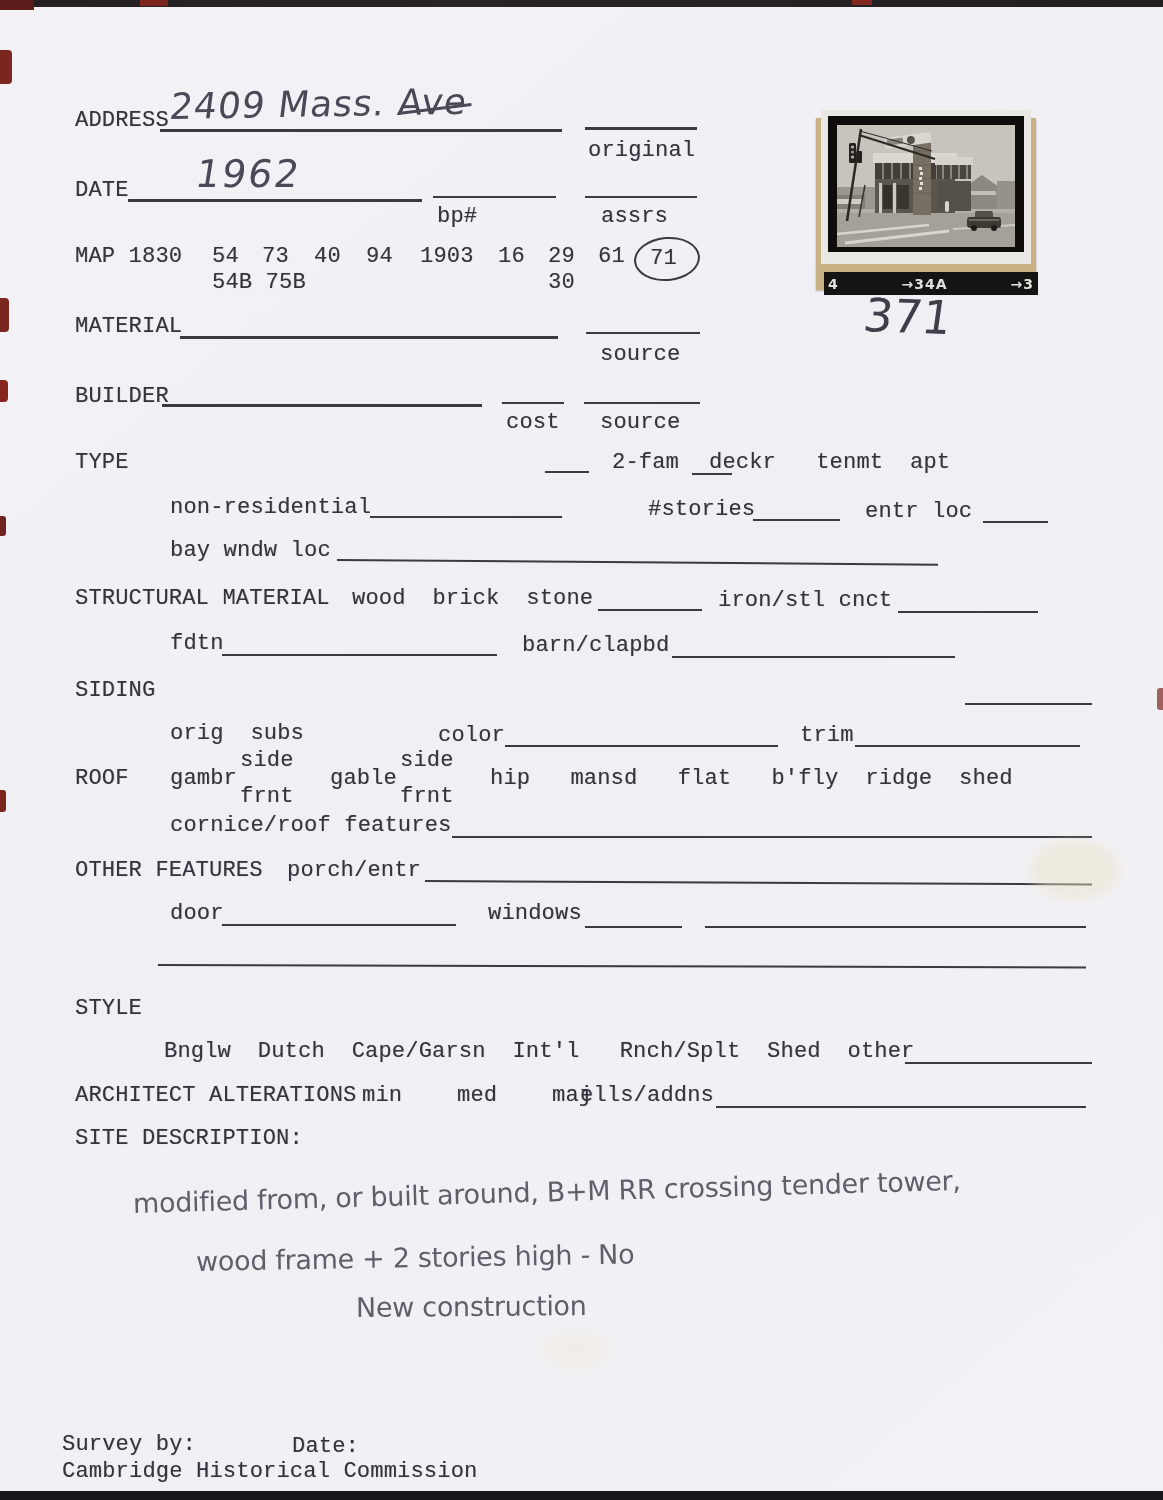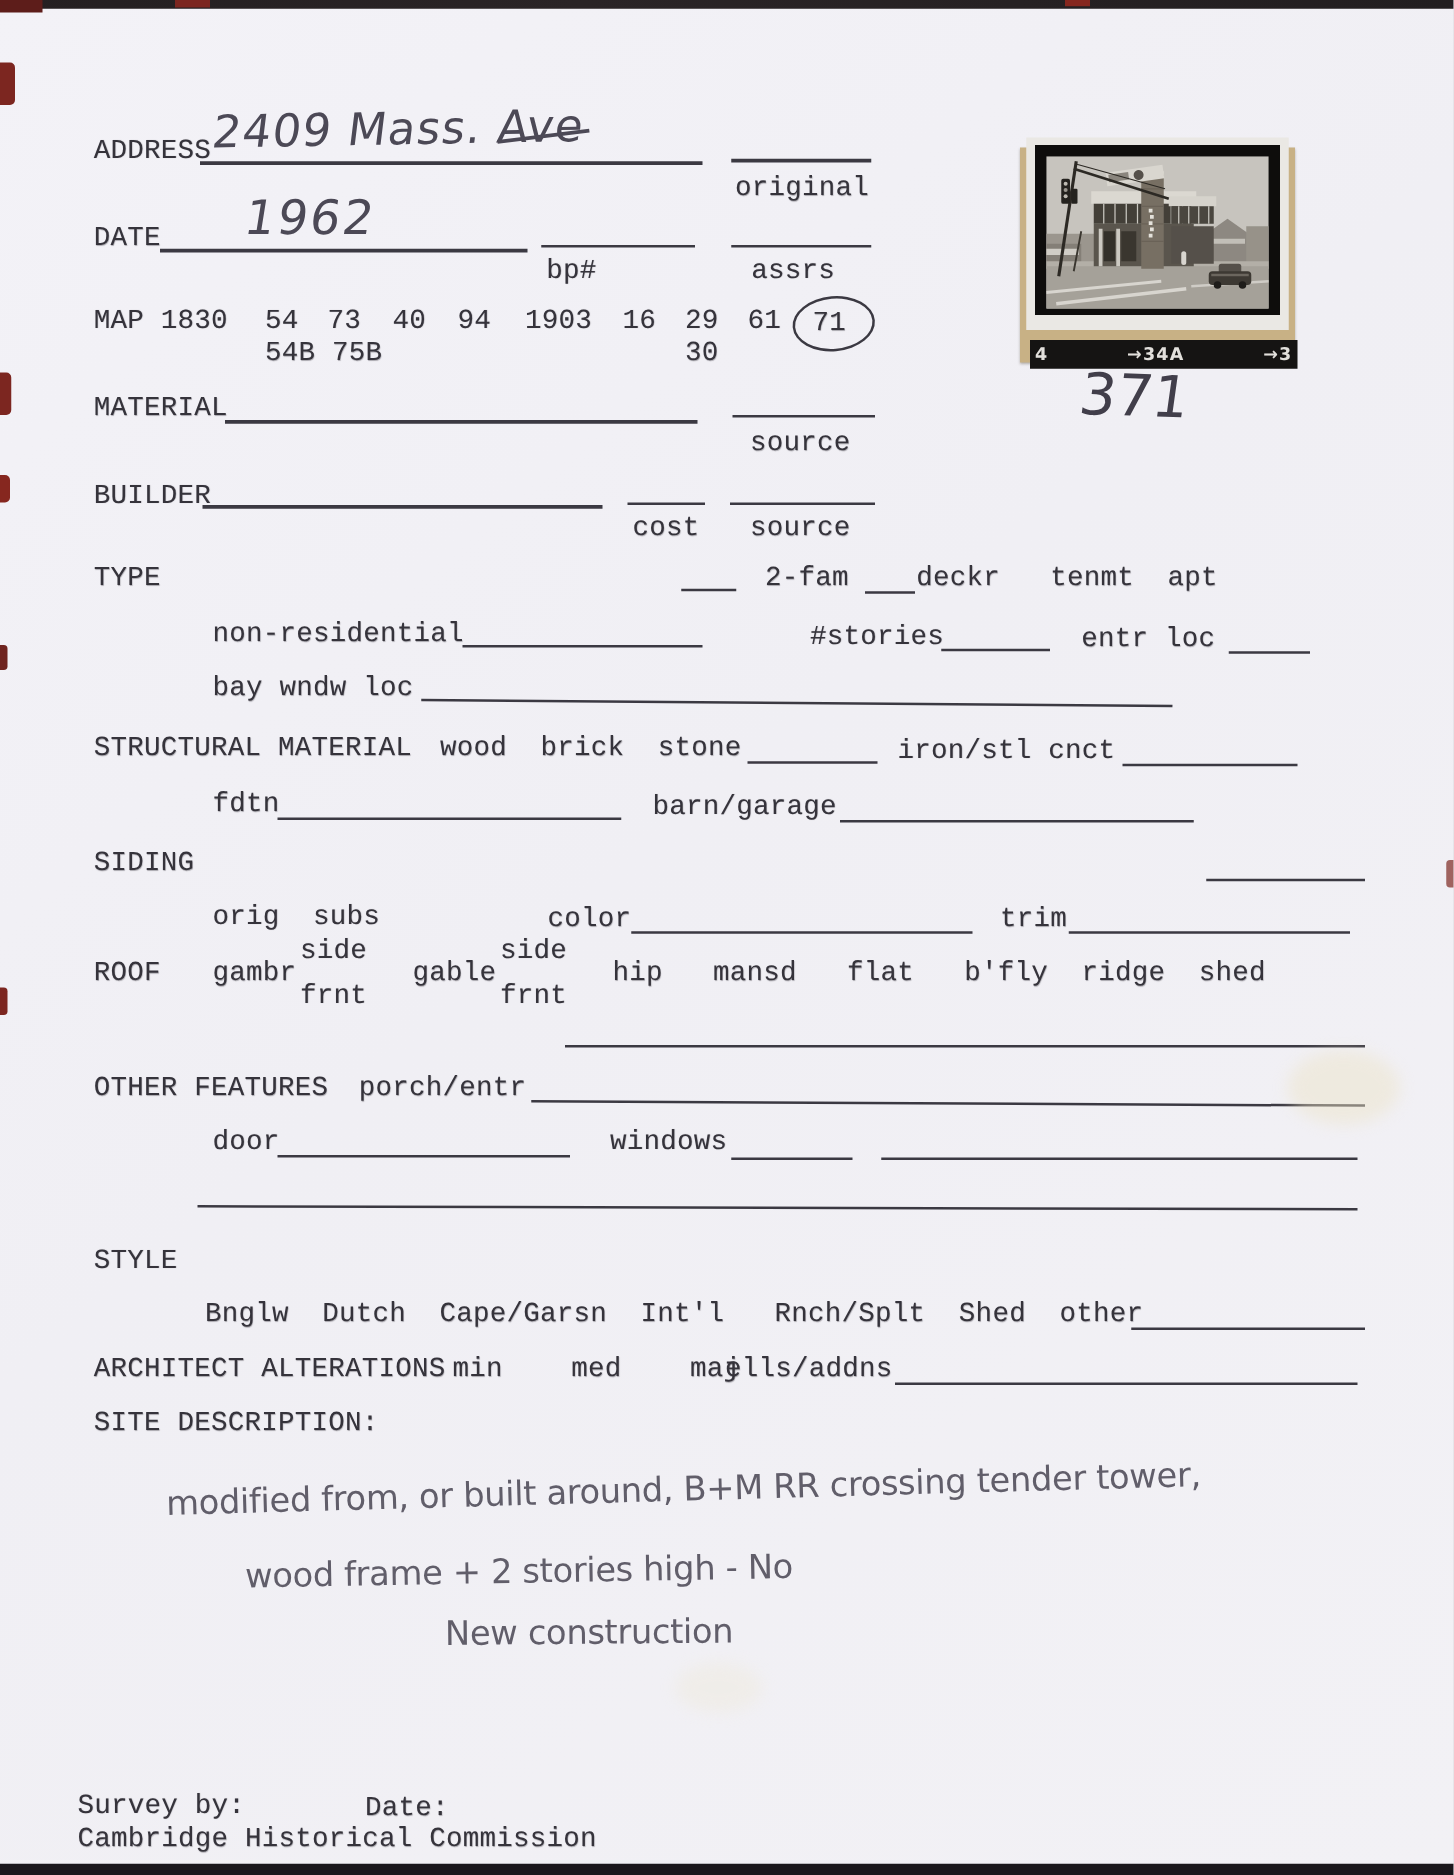--- a/index.html
+++ b/index.html
@@ -82,56 +82,57 @@
   <div class="ul thick" style="left:162px;top:404px;width:320px"></div>
   <div class="ul" style="left:502px;top:402px;width:62px"></div>
   <span class="t" style="left:506px;top:410px">cost</span>
   <div class="ul" style="left:584px;top:402px;width:116px"></div>
   <span class="t" style="left:600px;top:410px">source</span>
 
   <span class="t" style="left:75px;top:450px">TYPE</span>
   <div class="ul" style="left:545px;top:471px;width:44px"></div>
   <span class="t" style="left:612px;top:450px">2-fam</span>
   <div class="ul" style="left:692px;top:473px;width:40px"></div>
-  <span class="t" style="left:733px;top:450px">deckr   tenmt  apt</span>
+  <span class="t" style="left:709px;top:450px">deckr   tenmt  apt</span>
   <span class="t" style="left:170px;top:495px">non-residential</span>
   <div class="ul" style="left:370px;top:516px;width:192px"></div>
   <span class="t" style="left:648px;top:497px">#stories</span>
   <div class="ul" style="left:753px;top:519px;width:87px"></div>
   <span class="t" style="left:865px;top:499px">entr loc</span>
   <div class="ul" style="left:983px;top:521px;width:65px"></div>
   <span class="t" style="left:170px;top:538px">bay wndw loc</span>
   <div class="ul" style="left:337px;top:559px;width:601px;transform:rotate(.45deg)"></div>
 
   <span class="t" style="left:75px;top:586px">STRUCTURAL MATERIAL</span>
   <span class="t" style="left:352px;top:586px">wood  brick  stone</span>
   <div class="ul" style="left:598px;top:609px;width:104px"></div>
   <span class="t" style="left:718px;top:588px">iron/stl cnct</span>
   <div class="ul" style="left:898px;top:611px;width:140px"></div>
   <span class="t" style="left:170px;top:631px">fdtn</span>
   <div class="ul" style="left:222px;top:654px;width:275px"></div>
-  <span class="t" style="left:522px;top:633px">barn/garage</span>
+  <span class="t" style="left:522px;top:633px">barn/clapbd</span>
   <div class="ul" style="left:672px;top:656px;width:283px"></div>
 
   <span class="t" style="left:75px;top:678px">SIDING</span>
   <div class="ul" style="left:965px;top:703px;width:127px"></div>
   <span class="t" style="left:170px;top:721px">orig  subs</span>
   <span class="t" style="left:438px;top:723px">color</span>
   <div class="ul" style="left:505px;top:745px;width:273px"></div>
   <span class="t" style="left:800px;top:723px">trim</span>
   <div class="ul" style="left:855px;top:745px;width:225px"></div>
 
   <span class="t" style="left:75px;top:766px">ROOF</span>
   <span class="t" style="left:170px;top:766px">gambr</span>
   <span class="t" style="left:240px;top:748px">side</span>
   <span class="t" style="left:240px;top:784px">frnt</span>
   <span class="t" style="left:330px;top:766px">gable</span>
   <span class="t" style="left:400px;top:748px">side</span>
   <span class="t" style="left:400px;top:784px">frnt</span>
   <span class="t" style="left:490px;top:766px">hip   mansd   flat   b'fly  ridge  shed</span>
+  <span class="t" style="left:170px;top:813px">cornice/roof features</span>
   <div class="ul" style="left:452px;top:836px;width:640px"></div>
 
   <span class="t" style="left:75px;top:858px">OTHER FEATURES</span>
   <span class="t" style="left:287px;top:858px">porch/entr</span>
   <div class="ul" style="left:425px;top:880px;width:667px;transform:rotate(.3deg)"></div>
   <span class="t" style="left:170px;top:901px">door</span>
   <div class="ul" style="left:222px;top:924px;width:234px"></div>
   <span class="t" style="left:488px;top:901px">windows</span>
   <div class="ul" style="left:585px;top:926px;width:97px"></div>
   <div class="ul" style="left:705px;top:926px;width:381px"></div>

